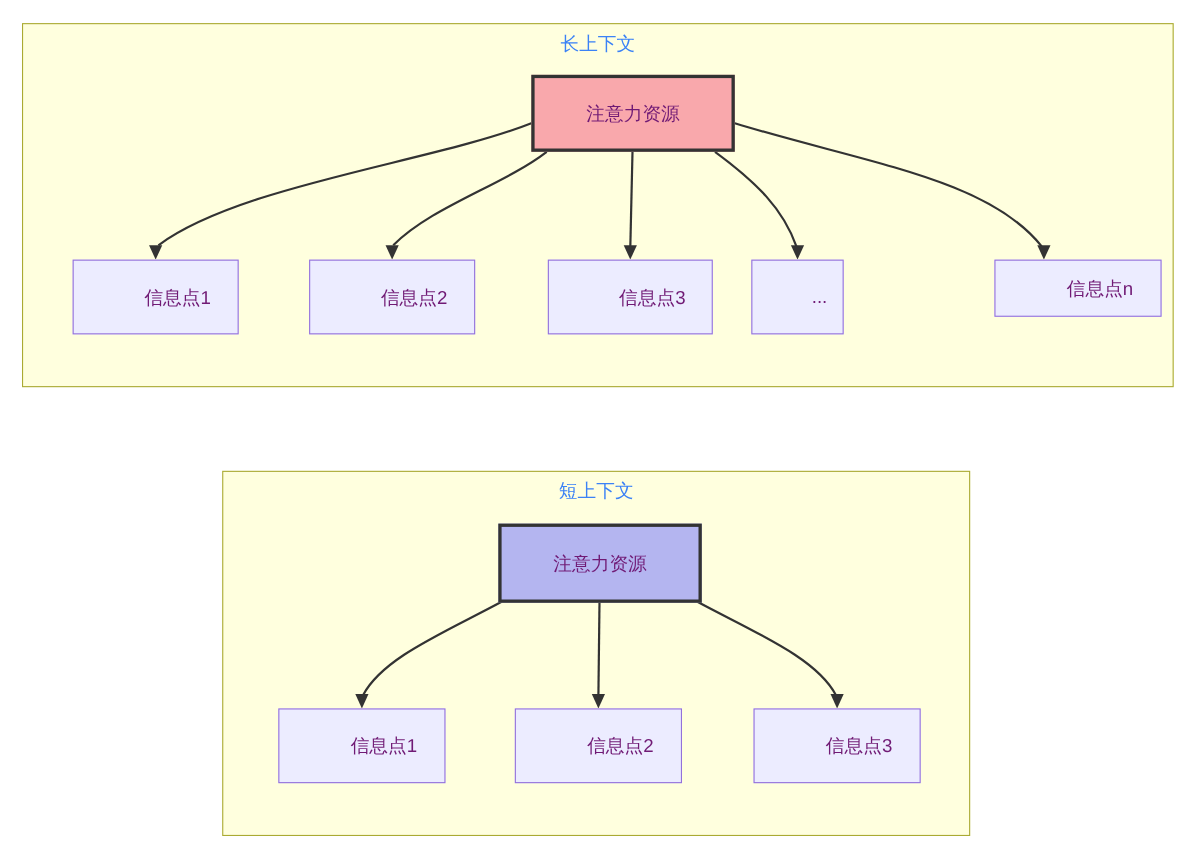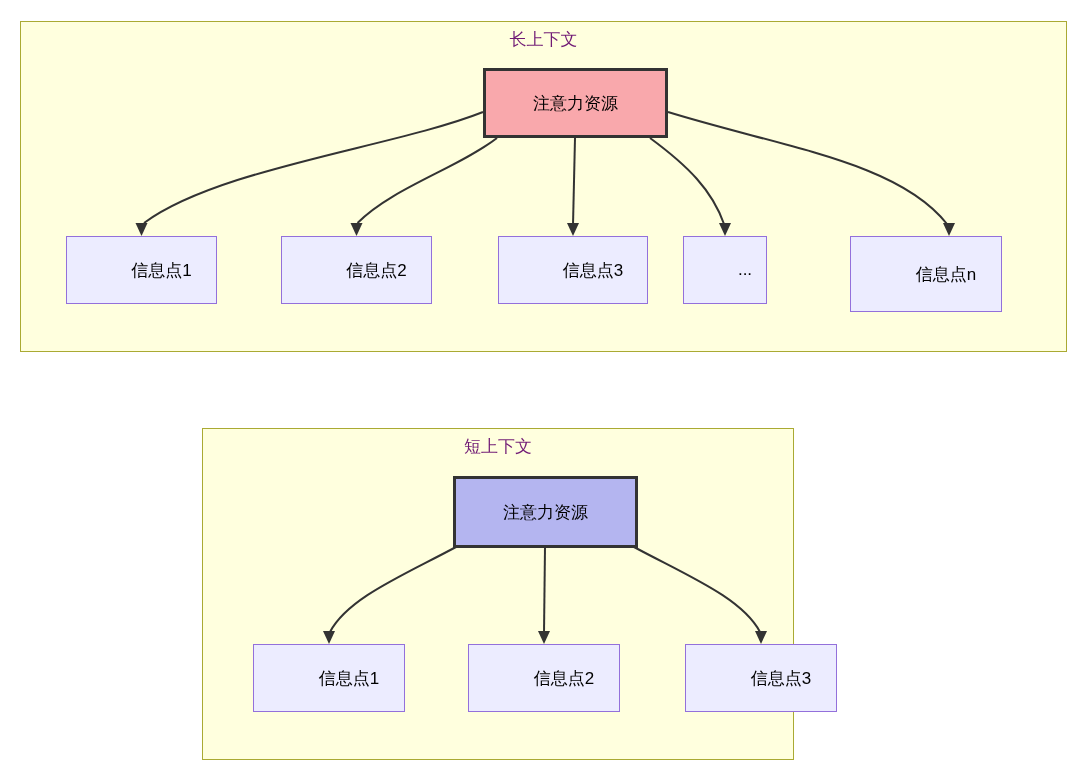--- a/index.html
+++ b/index.html
@@ -12,68 +12,68 @@
     overflow: hidden;
   }
   .cluster {
     position: absolute;
     background: #ffffde;
     border: 1px solid #aaaa33;
     z-index: 1;
     box-sizing: border-box;
   }
   .cluster-long  { left: 20px;  top: 21px;  width: 1047px; height: 331px; }
-  .cluster-short { left: 202px; top: 428px; width: 592px;  height: 332px; }
+  .cluster-short { left: 202px; top: 428px; width: 680px;  height: 332px; }
   .cluster-title {
     position: absolute;
     top: 6px; left: 0; right: 0;
     text-align: center;
     font-size: 17px;
-    color: #701a75;
+    color: #3b82f6;
   }
   .edges {
     position: absolute;
     left: 0; top: 0;
     z-index: 2;
     pointer-events: none;
   }
   .edge-line {
     fill: none;
     stroke: #333333;
     stroke-width: 2px;
   }
   .arrowhead { fill: #333333; stroke: none; }
   .node {
     position: absolute;
     display: flex;
     align-items: center;
     justify-content: center;
     font-size: 17px;
-    color: #000000;
+    color: #701a75;
     z-index: 3;
     box-sizing: border-box;
     text-align: center;
   }
   .node-child {
     background: #ececff;
     border: 1.4px solid #9370db;
     padding-left: 40px;
   }
   .node-root {
     border: 3px solid #333333;
   }
   .root-long  { background: #f9a8ac; left: 483px; top: 68px;  width: 185px; height: 70px; }
   .root-short { background: #b4b5f0; left: 453px; top: 476px; width: 185px; height: 72px; }
 
   
   .la1 { left: 66px;  top: 236px; width: 151px; height: 68px; }
   .la2 { left: 281px; top: 236px; width: 151px; height: 68px; }
   .la3 { left: 498px; top: 236px; width: 150px; height: 68px; }
   .la4 { left: 683px; top: 236px; width: 84px;  height: 68px; }
-  .la5 { left: 850px; top: 236px; width: 152px; height: 76px; }
+  .la5 { left: 904px; top: 236px; width: 152px; height: 52px; }
 
   
   .sb1 { left: 253px; top: 644px; width: 152px; height: 68px; }
   .sb2 { left: 468px; top: 644px; width: 152px; height: 68px; }
   .sb3 { left: 685px; top: 644px; width: 152px; height: 68px; }
 </style>
 </head>
 <body>
 
 <div class="canvas">

